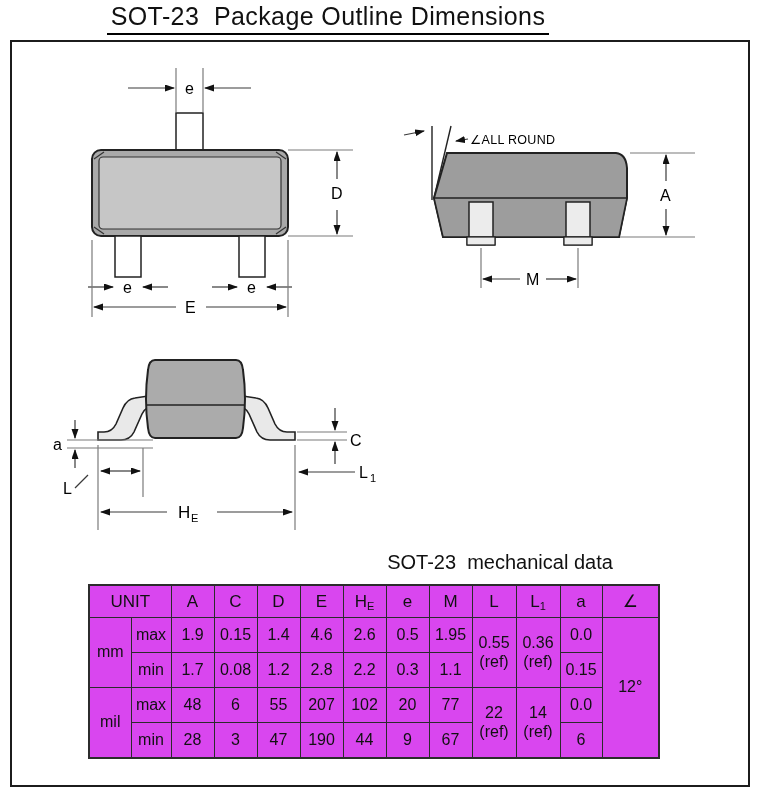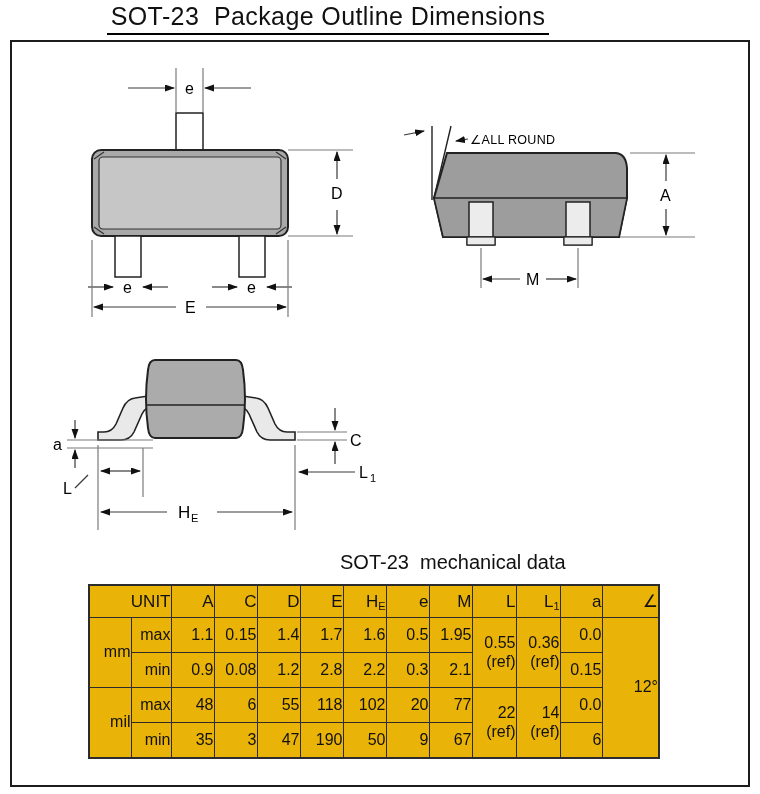--- a/index.html
+++ b/index.html
@@ -22,30 +22,30 @@
   .drawing{position:absolute;}
   svg text{font-family:"Liberation Sans", sans-serif;fill:#000;}
   .dimlbl{font-size:16px;}
   .dimlbl-sm{font-size:11px;}
   .note{font-size:12.5px;letter-spacing:.3px;}
   .extline{stroke:#7b7b7b;stroke-width:1.2;fill:none;}
   .dimline{stroke:#3a3a3a;stroke-width:1.2;fill:none;}
   .edge{stroke:#222;fill:none;}
 
   .tbl-caption{
-    position:absolute;left:340px;top:551px;width:320px;
+    position:absolute;left:340px;top:551px;width:320px;text-align:center;
     font-size:20px;white-space:pre;
   }
   table.dim{
     position:absolute;left:88px;top:584px;border-collapse:collapse;
     table-layout:fixed;font-size:16px;
   }
   table.dim td{
-    border:1.5px solid #2c2c2c;text-align:right;vertical-align:middle;
-    padding:0;line-height:1.15;background:#eab308;
+    border:1.5px solid #2c2c2c;text-align:center;vertical-align:middle;
+    padding:0;line-height:1.15;background:#d946ef;
   }
   table.dim{border:2px solid #2c2c2c;}
   .hrow td{height:31px;font-size:17px;}
   .drow td{height:34px;}
   sub.cellsub{font-size:11px;vertical-align:-3px;line-height:0;}
   .refcell div{display:block;}
 </style>
 </head>
 <body>
 
@@ -235,74 +235,74 @@
     <td>e</td>
     <td>M</td>
     <td>L</td>
     <td><span>L</span><sub class="cellsub">1</sub></td>
     <td>a</td>
     <td>∠</td>
   </tr>
   <tr class="drow">
     <td rowspan="2">mm</td>
     <td>max</td>
-    <td>1.1</td>
+    <td>1.9</td>
     <td>0.15</td>
     <td>1.4</td>
-    <td>1.7</td>
-    <td>1.6</td>
+    <td>4.6</td>
+    <td>2.6</td>
     <td>0.5</td>
     <td>1.95</td>
     <td rowspan="2" class="refcell">
       <div>0.55</div>
           <div>(ref)</div>
     </td>
     <td rowspan="2" class="refcell">
       <div>0.36</div>
           <div>(ref)</div>
     </td>
     <td>0.0</td>
     <td rowspan="4">12°</td>
   </tr>
   <tr class="drow">
     <td>min</td>
-    <td>0.9</td>
+    <td>1.7</td>
     <td>0.08</td>
     <td>1.2</td>
     <td>2.8</td>
     <td>2.2</td>
     <td>0.3</td>
-    <td>2.1</td>
+    <td>1.1</td>
     <td>0.15</td>
   </tr>
   <tr class="drow">
     <td rowspan="2">mil</td>
     <td>max</td>
     <td>48</td>
     <td>6</td>
     <td>55</td>
-    <td>118</td>
+    <td>207</td>
     <td>102</td>
     <td>20</td>
     <td>77</td>
     <td rowspan="2" class="refcell">
       <div>22</div>
           <div>(ref)</div>
     </td>
     <td rowspan="2" class="refcell">
       <div>14</div>
           <div>(ref)</div>
     </td>
     <td>0.0</td>
   </tr>
   <tr class="drow">
     <td>min</td>
-    <td>35</td>
+    <td>28</td>
     <td>3</td>
     <td>47</td>
     <td>190</td>
-    <td>50</td>
+    <td>44</td>
     <td>9</td>
     <td>67</td>
     <td>6</td>
   </tr>
 </tbody>
   </table>
 
 </body></html>

